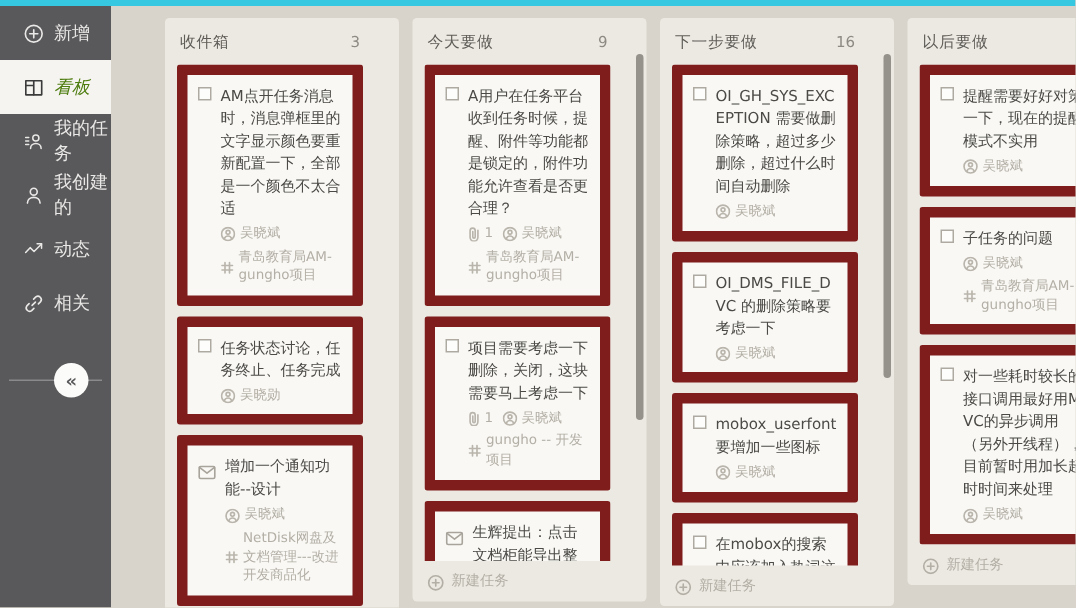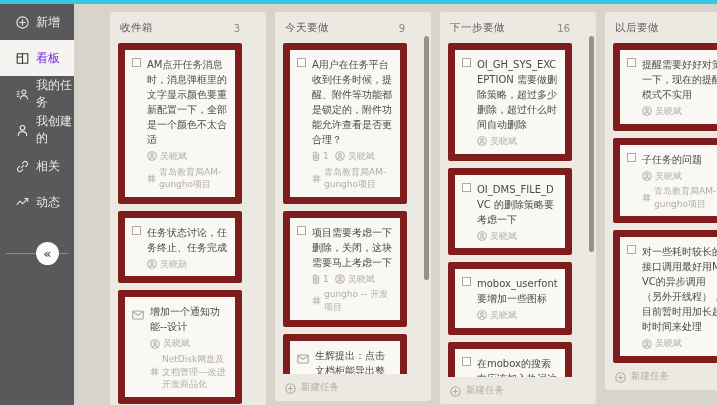--- a/index.html
+++ b/index.html
@@ -8,21 +8,21 @@
   body { background:#d8d4cc; position:relative; }
 
   .topbar { position:absolute; top:0; left:0; width:717px; height:4px; background:#35c8e0; z-index:5; }
 
   
   .sidebar { position:absolute; top:4px; left:0; width:74px; height:401px; background:#59585a; z-index:4; }
   .side-item { display:flex; align-items:center; gap:7px; height:36px; padding-left:16px;
     color:#e9e8e6; font-size:12px; cursor:pointer; }
   .side-item .sicon { width:13px; height:13px; display:inline-flex; align-items:center; justify-content:center; }
   .side-item .sicon svg { stroke:#e9e8e6; }
-  .side-item.active { background:#f5f4f0; color:#6d28d9; }
+  .side-item.active { background:#f5f4f0; color:#4d7c0f;font-style:italic; }
   .side-item.active .sicon svg { stroke:#3b3b3b; }
   .collapse-row { position:relative; margin-top:22px; height:24px; }
   .collapse-row .line { position:absolute; top:11px; left:6px; right:6px; height:1px; background:#8a898b; }
   .collapse-btn { position:absolute; left:36px; top:0; width:23px; height:23px; border-radius:50%;
     background:#fbfbf9; color:#59585a; font-size:12px; display:flex; align-items:center; justify-content:center;
     cursor:pointer; font-weight:bold; }
 
   
   .main { position:absolute; left:97px; top:4px; width:620px; height:401px; padding:8px 0 0 13px;
     display:flex; align-items:flex-start; }
@@ -88,36 +88,36 @@
         <span class="sicon">
           <svg width="13" height="13" viewBox="0 0 13 13" fill="none" stroke-width="1.1" stroke-linecap="round" stroke-linejoin="round">
             <circle cx="6.5" cy="3.8" r="2.3"></circle>
             <path d="M2.3 11.4c0-2.3 1.9-3.8 4.2-3.8s4.2 1.5 4.2 3.8"></path>
           </svg>
         </span>
         <span>我创建的</span>
       </div>
       <div class="side-item">
         <span class="sicon">
+          <svg width="14" height="13" viewBox="0 0 14 13" fill="none" stroke-width="1.1" stroke-linecap="round" stroke-linejoin="round">
+            <path d="M1.2 8.5 4.4 5l2.8 2.8 5.4-5.4"></path>
+            <path d="M9.4 2.2h3.2v3.2"></path>
+          </svg>
+        </span>
+        <span>动态</span>
+      </div>
+      <div class="side-item">
+        <span class="sicon">
           <svg width="13" height="13" viewBox="0 0 13 13" fill="none" stroke-width="1.1" stroke-linecap="round" stroke-linejoin="round">
             <path d="M5.4 7.6 7.6 5.4"></path>
             <path d="M6.4 3.4l1.5-1.5a2.3 2.3 0 0 1 3.2 3.2L9.6 6.6"></path>
             <path d="M6.6 9.6 5.1 11.1a2.3 2.3 0 0 1-3.2-3.2l1.5-1.5"></path>
           </svg>
         </span>
         <span>相关</span>
-      </div>
-      <div class="side-item">
-        <span class="sicon">
-          <svg width="14" height="13" viewBox="0 0 14 13" fill="none" stroke-width="1.1" stroke-linecap="round" stroke-linejoin="round">
-            <path d="M1.2 8.5 4.4 5l2.8 2.8 5.4-5.4"></path>
-            <path d="M9.4 2.2h3.2v3.2"></path>
-          </svg>
-        </span>
-        <span>动态</span>
       </div>
     </div>
   <div class="collapse-row">
     <div class="line"></div>
     <div class="collapse-btn">«</div>
   </div>
 </nav>
 
 <main class="main" id="board">
     <section class="column">

